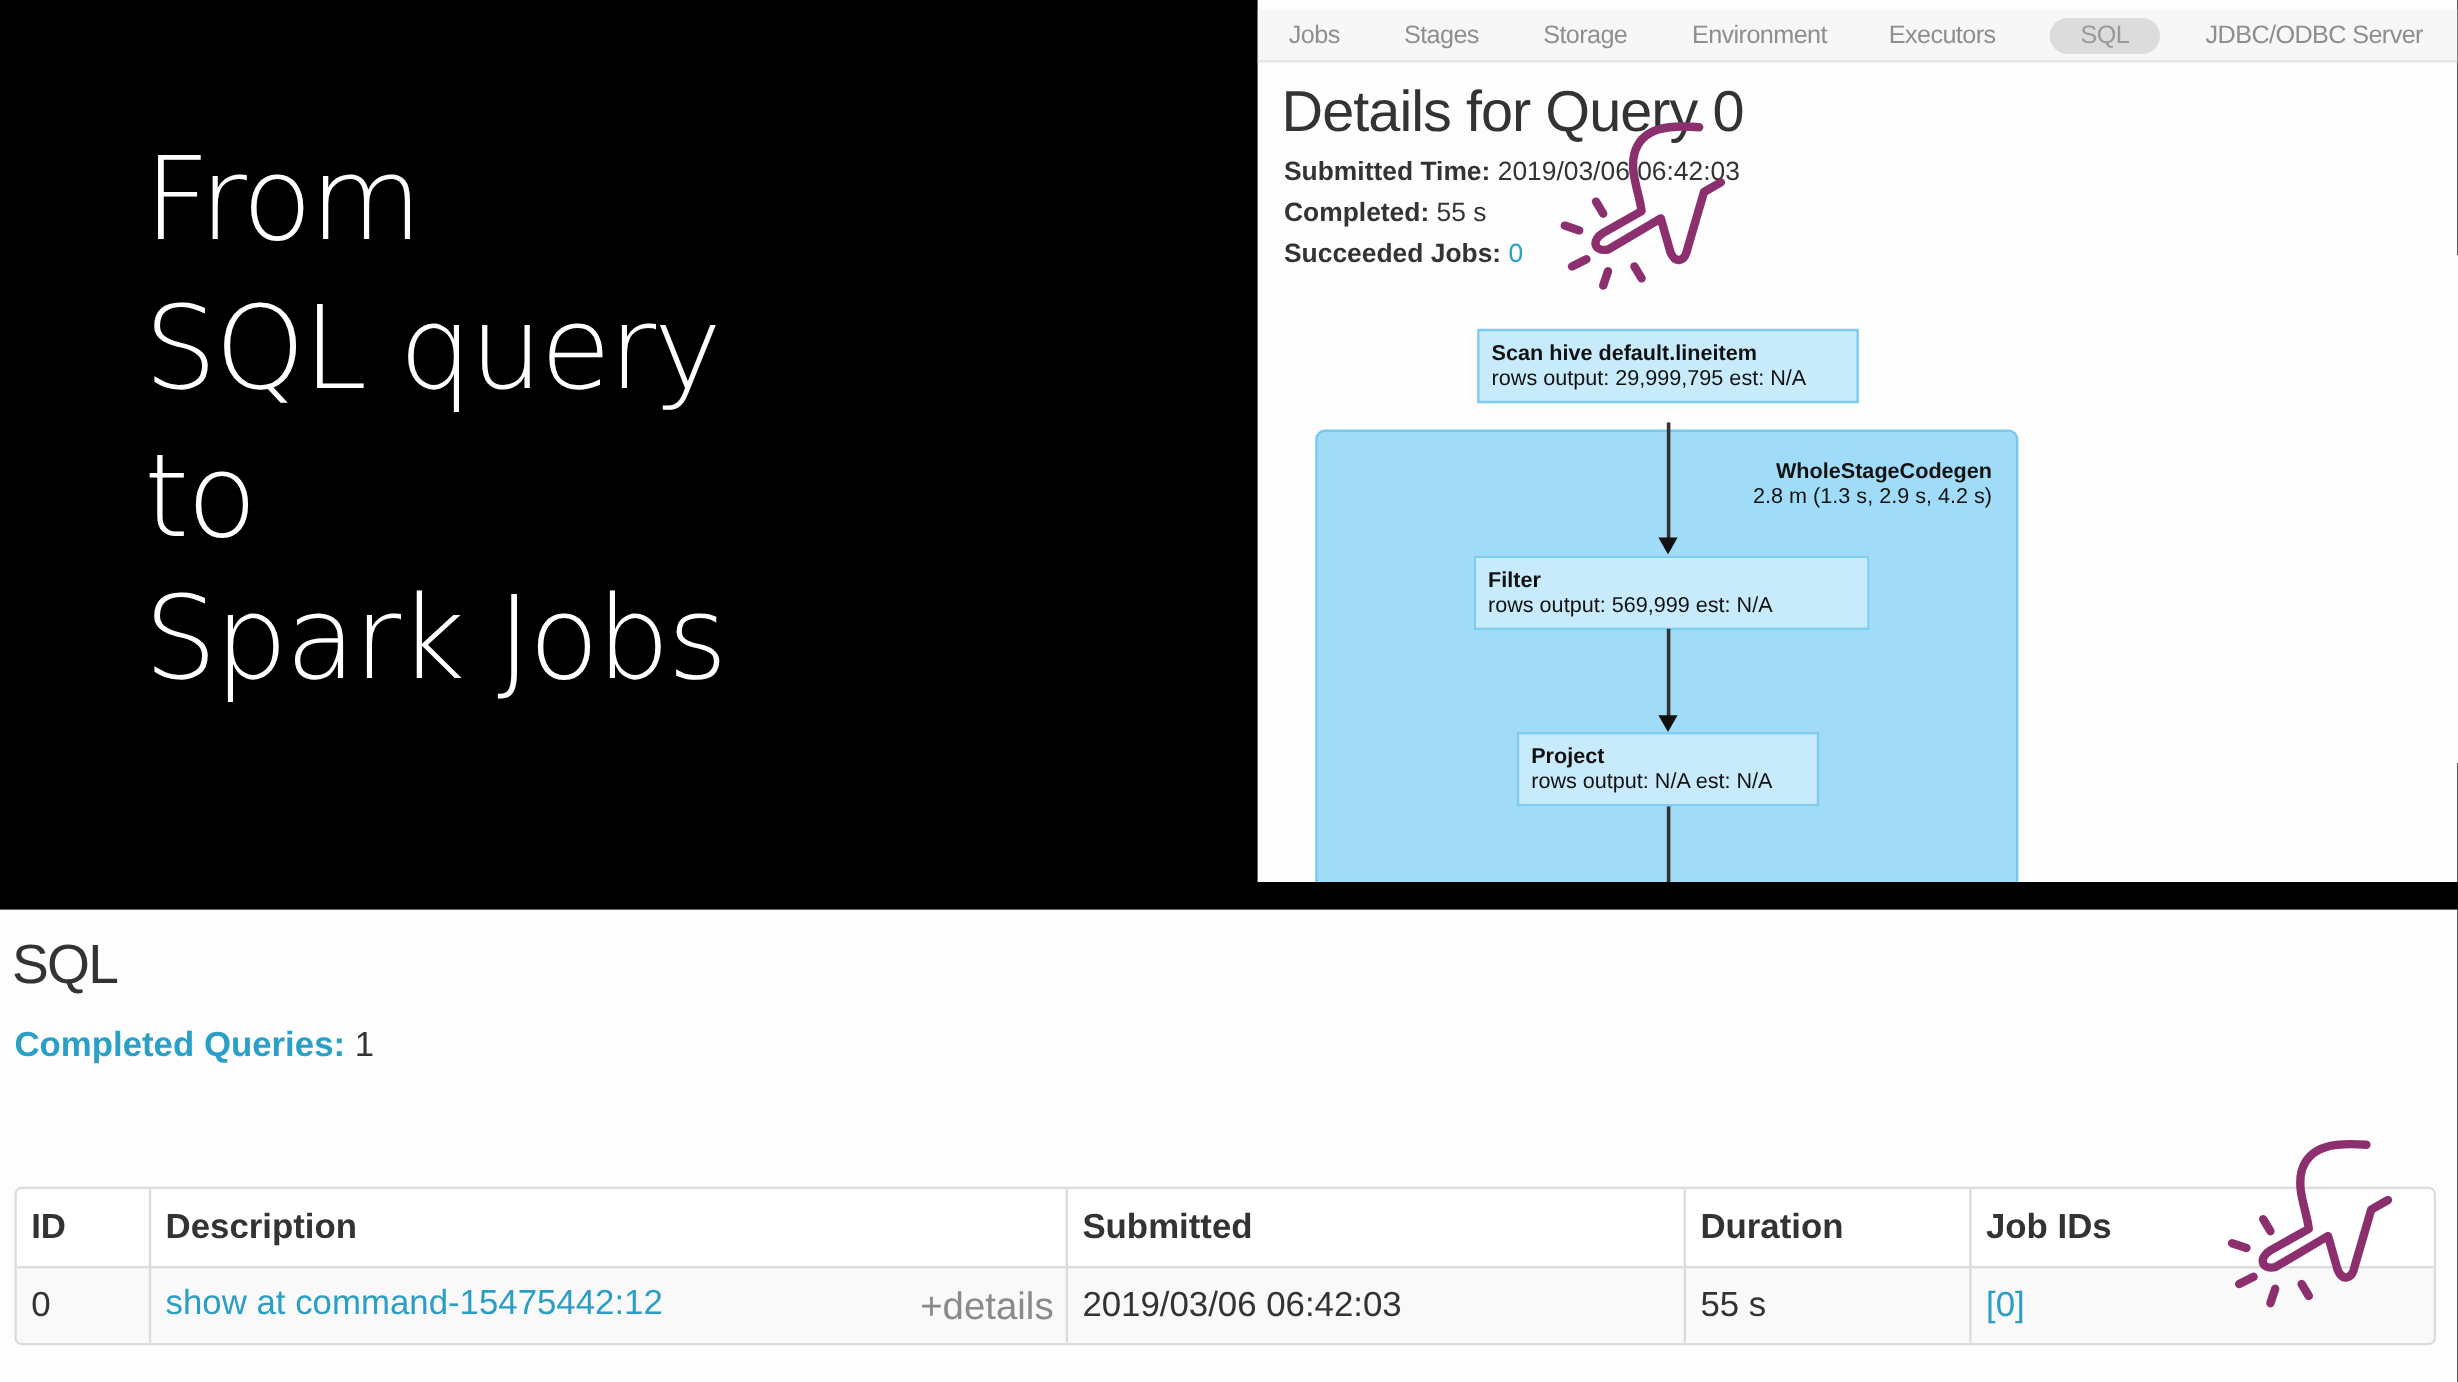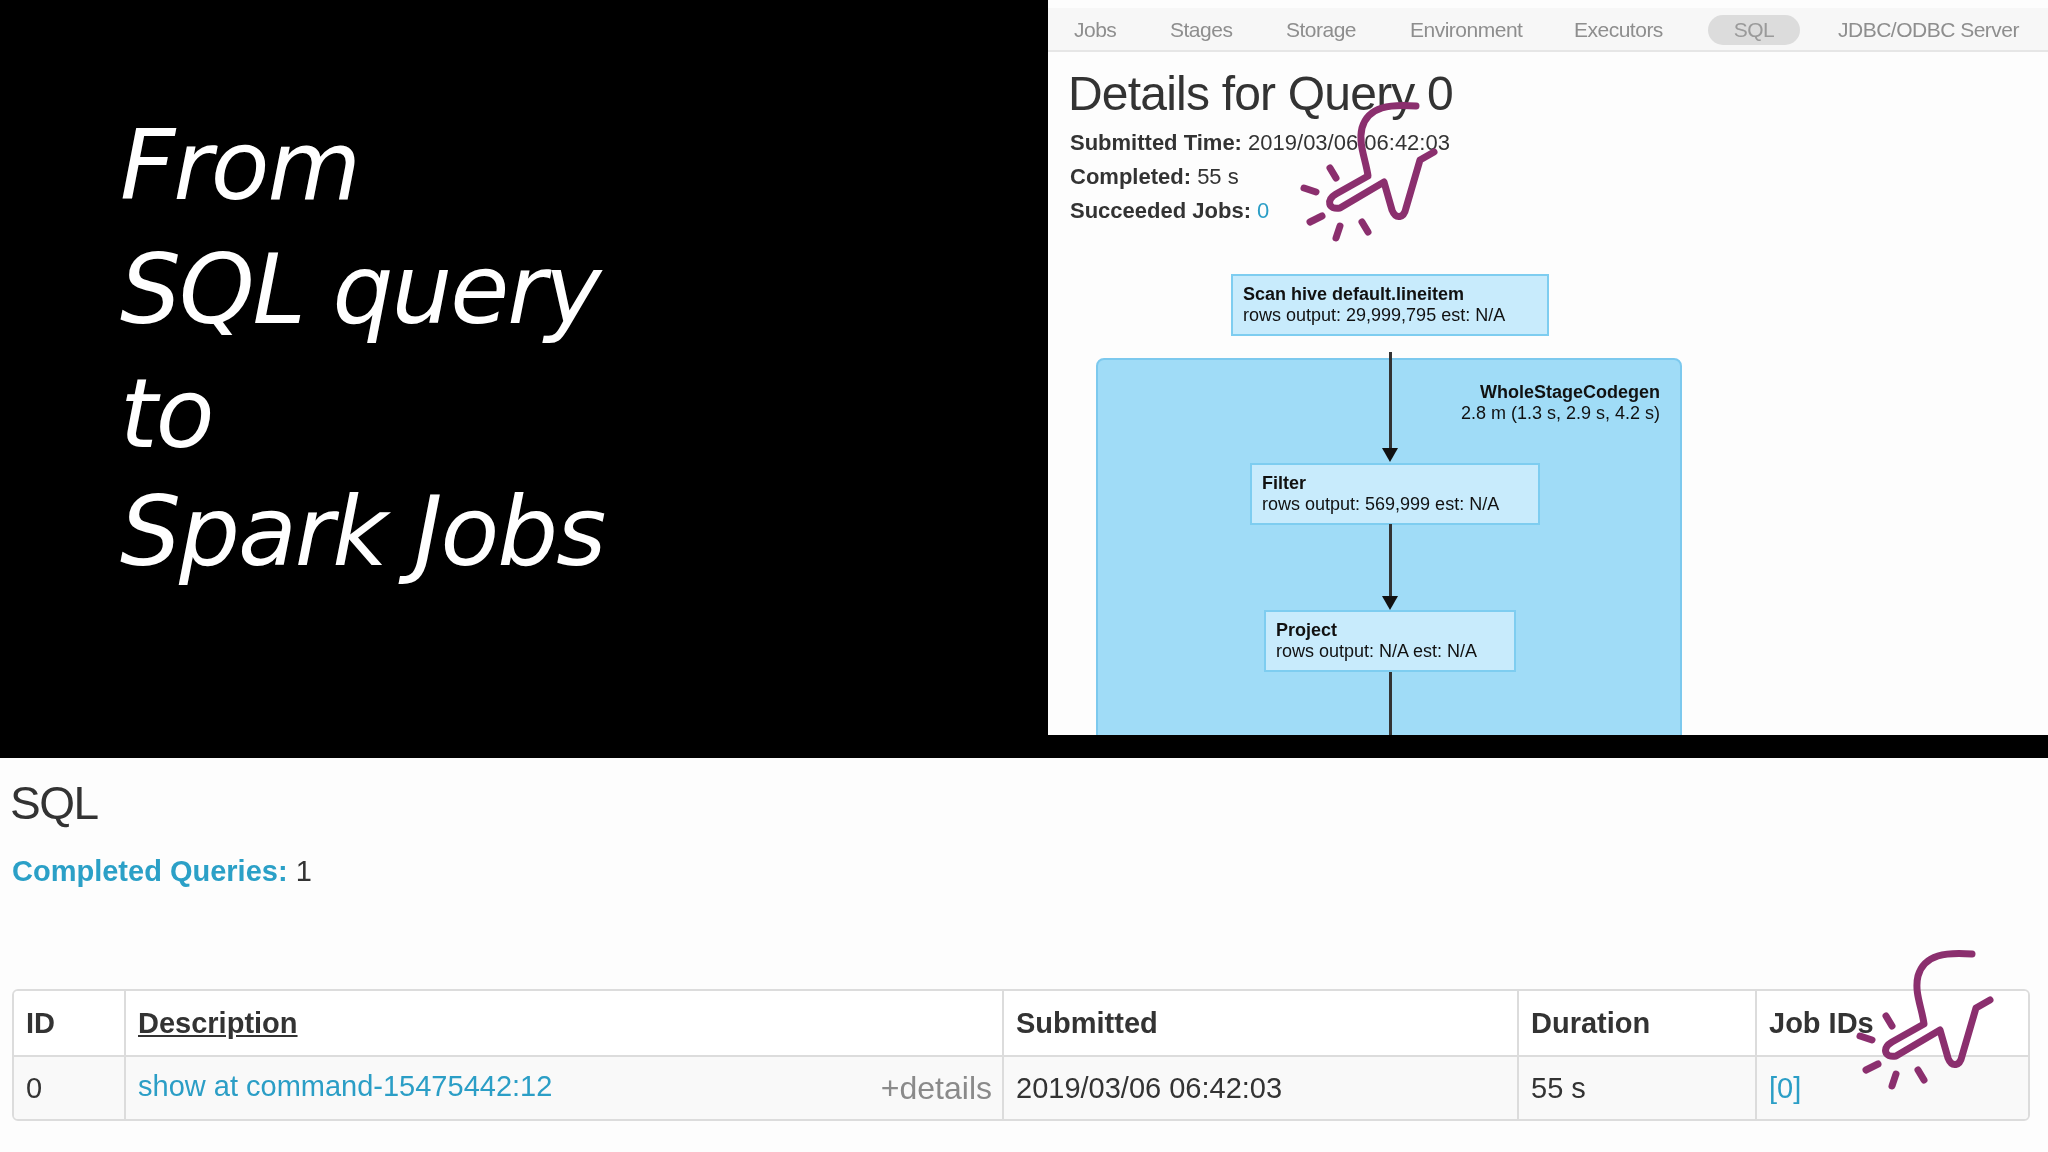--- a/index.html
+++ b/index.html
@@ -3,21 +3,20 @@
 <meta charset="utf-8">
 <style>
   * { box-sizing: border-box; margin: 0; padding: 0; }
   html, body { width: 2048px; height: 1152px; overflow: hidden; background: #000; }
   body { position: relative; font-family: "Liberation Sans", sans-serif; }
 
   
   #title-panel {
     position: absolute; left: 0; top: 0; width: 1048px; height: 758px;
     background: #000;
-    font-style: italic;
   }
   #title-panel .line {
     position: absolute; left: 120px;
     color: #fff; font-family: "DejaVu Sans", sans-serif; font-weight: 200;
     font-size: 96px; letter-spacing: -2px; line-height: 1; white-space: nowrap;
     -webkit-text-stroke: 0;
   }
 
   
   #spark-detail {
@@ -154,21 +153,21 @@
   </div>
 
   <div class="dag-node" style="left:183px; top:274px; width:318px;">
     <div class="node-name">Scan hive default.lineitem</div>
     <div>rows output: 29,999,795 est: N/A</div>
   </div>
 
   <div class="dag-edge" style="left:341px; top:352px; height:104px;"></div>
   <div class="dag-arrow" style="left:334px; top:448px;"></div>
 
-  <div class="dag-node" style="left:202px; top:463px; width:290px;">
+  <div class="dag-node" style="left:180px; top:463px; width:330px;">
     <div class="node-name">Filter</div>
     <div>rows output: 569,999 est: N/A</div>
   </div>
 
   <div class="dag-edge" style="left:341px; top:524px; height:80px;"></div>
   <div class="dag-arrow" style="left:334px; top:596px;"></div>
 
   <div class="dag-node" style="left:216px; top:610px; width:252px;">
     <div class="node-name">Project</div>
     <div>rows output: N/A est: N/A</div>
@@ -194,21 +193,21 @@
   <div id="sql-title">SQL</div>
   <div id="completed-summary">
     <span class="label">Completed Queries:</span>
     <span class="value">1</span>
   </div>
 
   <table id="queries-table">
     <thead>
       <tr>
         <th style="width:110px;">ID</th>
-        <th style="width:878px;text-decoration:underline;">Description</th>
+        <th style="width:764px;">Description</th>
         <th style="width:515px;">Submitted</th>
         <th style="width:238px;">Duration</th>
         <th>Job IDs</th>
       </tr>
     </thead>
     <tbody>
       <tr>
         <td>0</td>
         <td>
           <span class="link">show at command-15475442:12</span>

